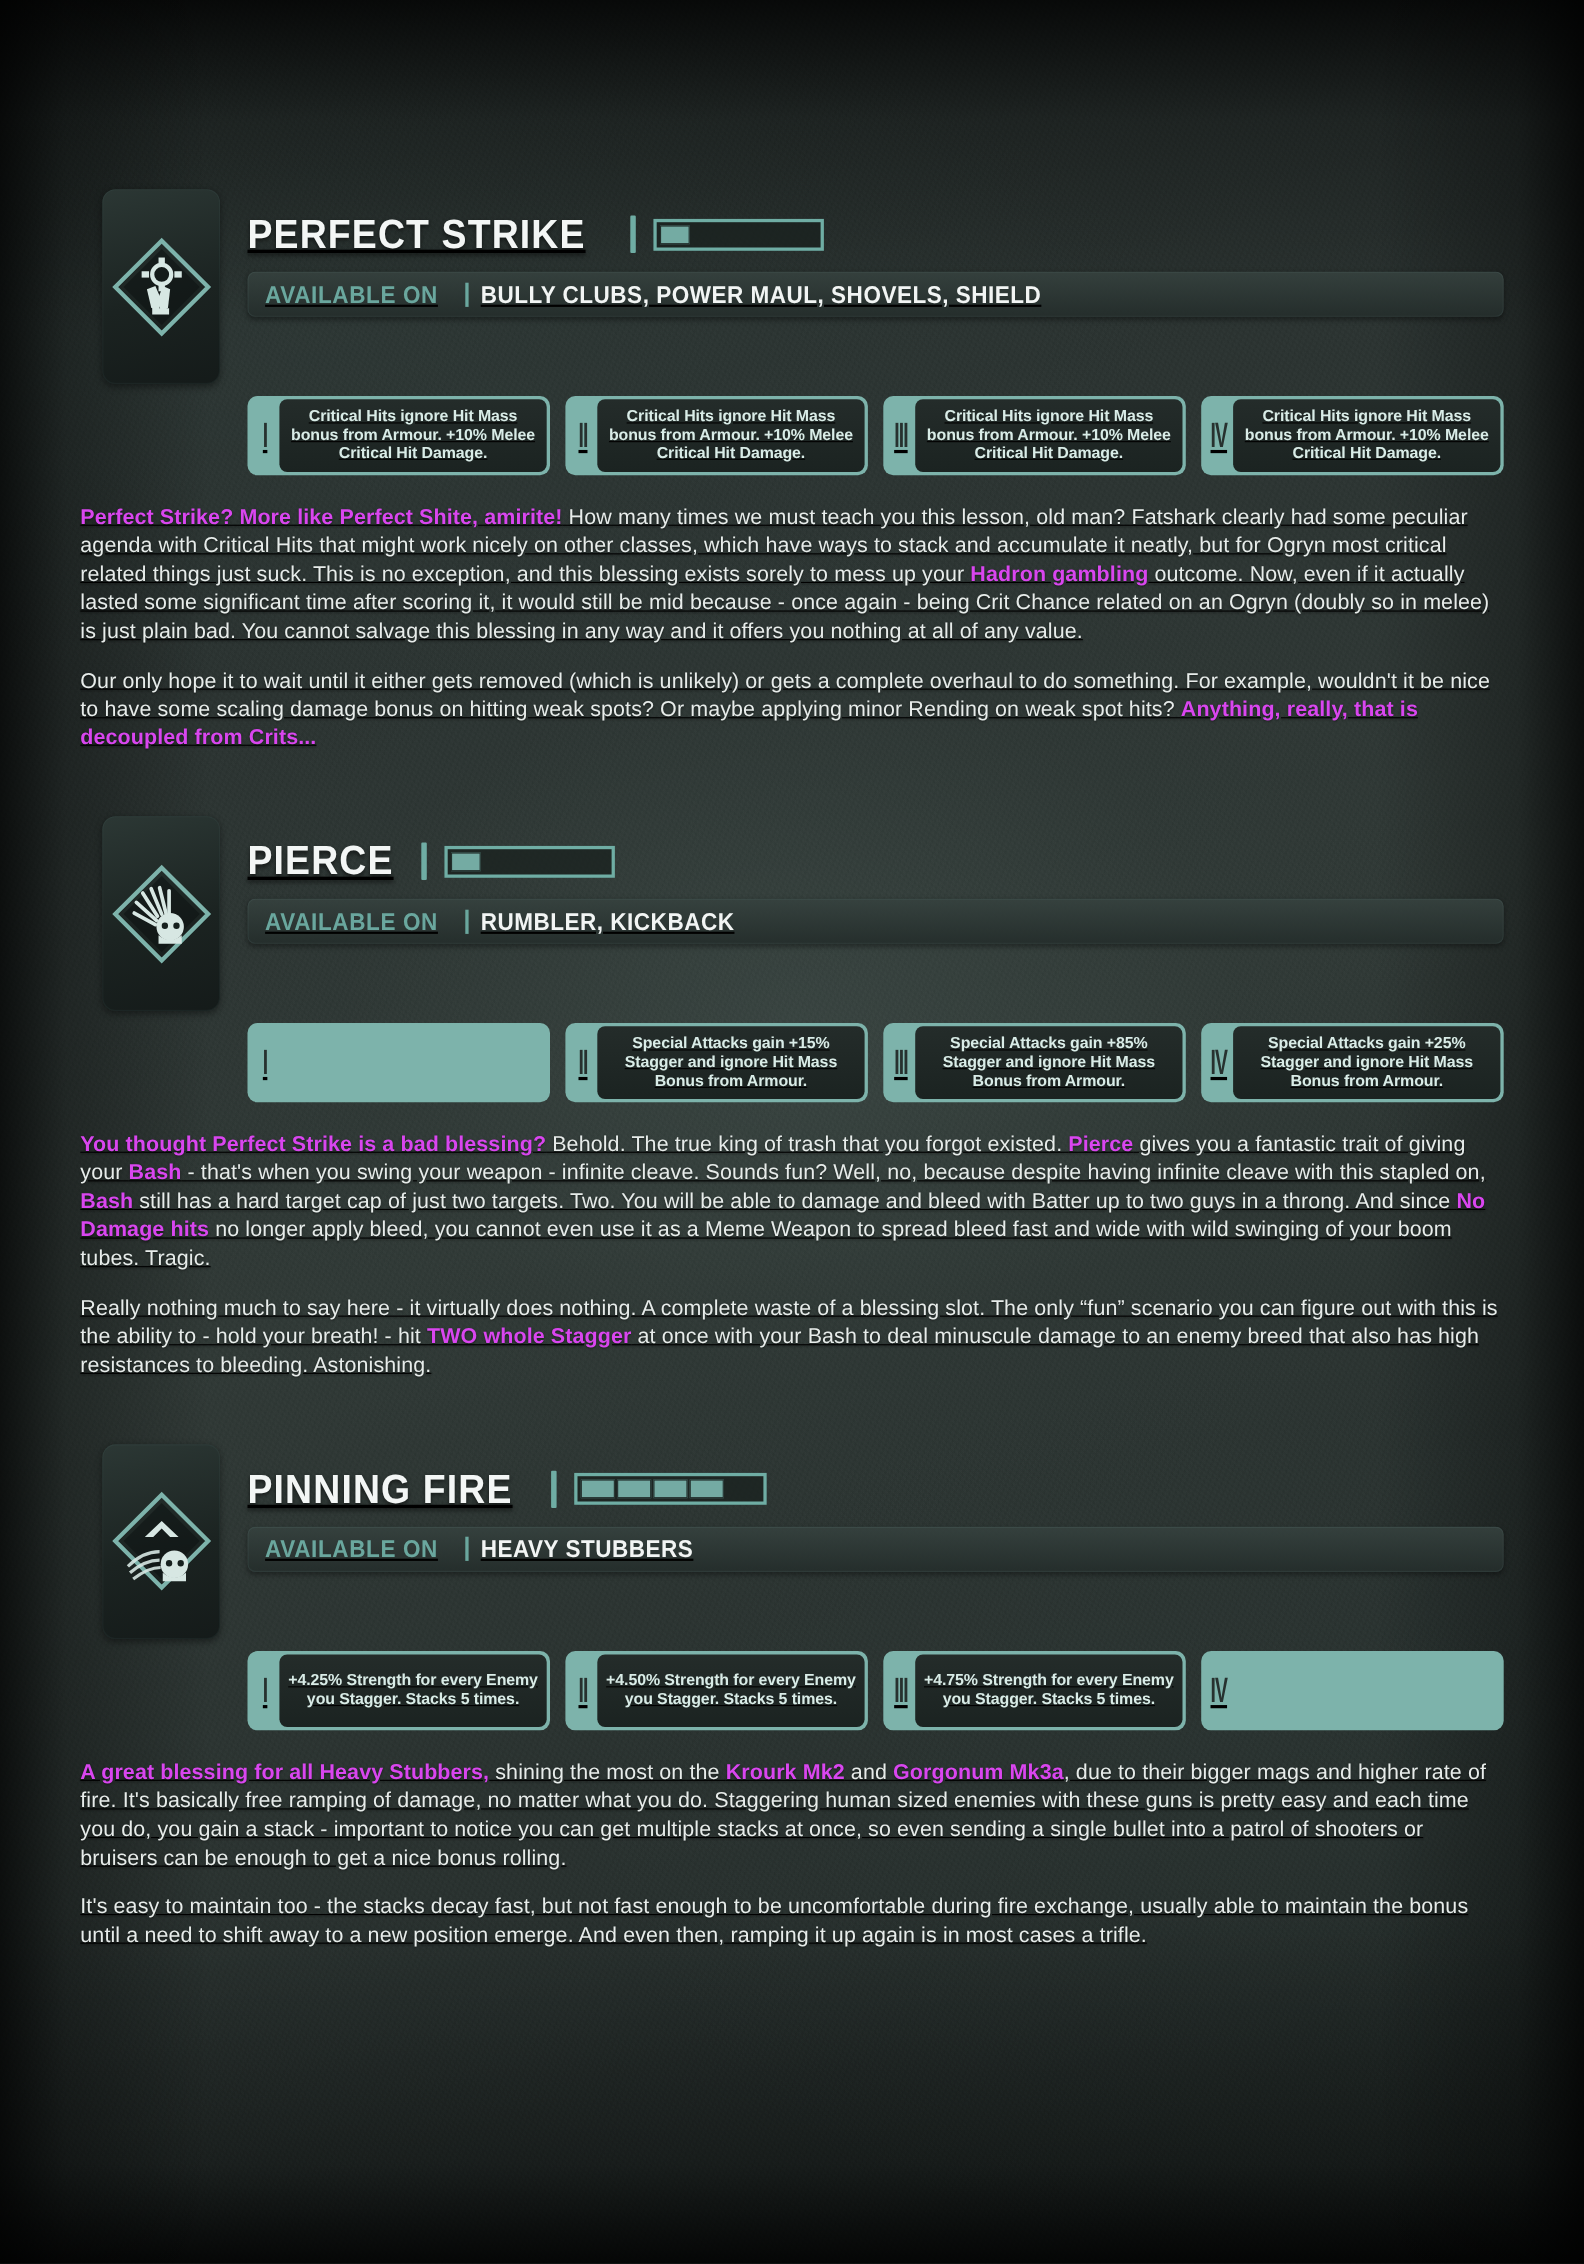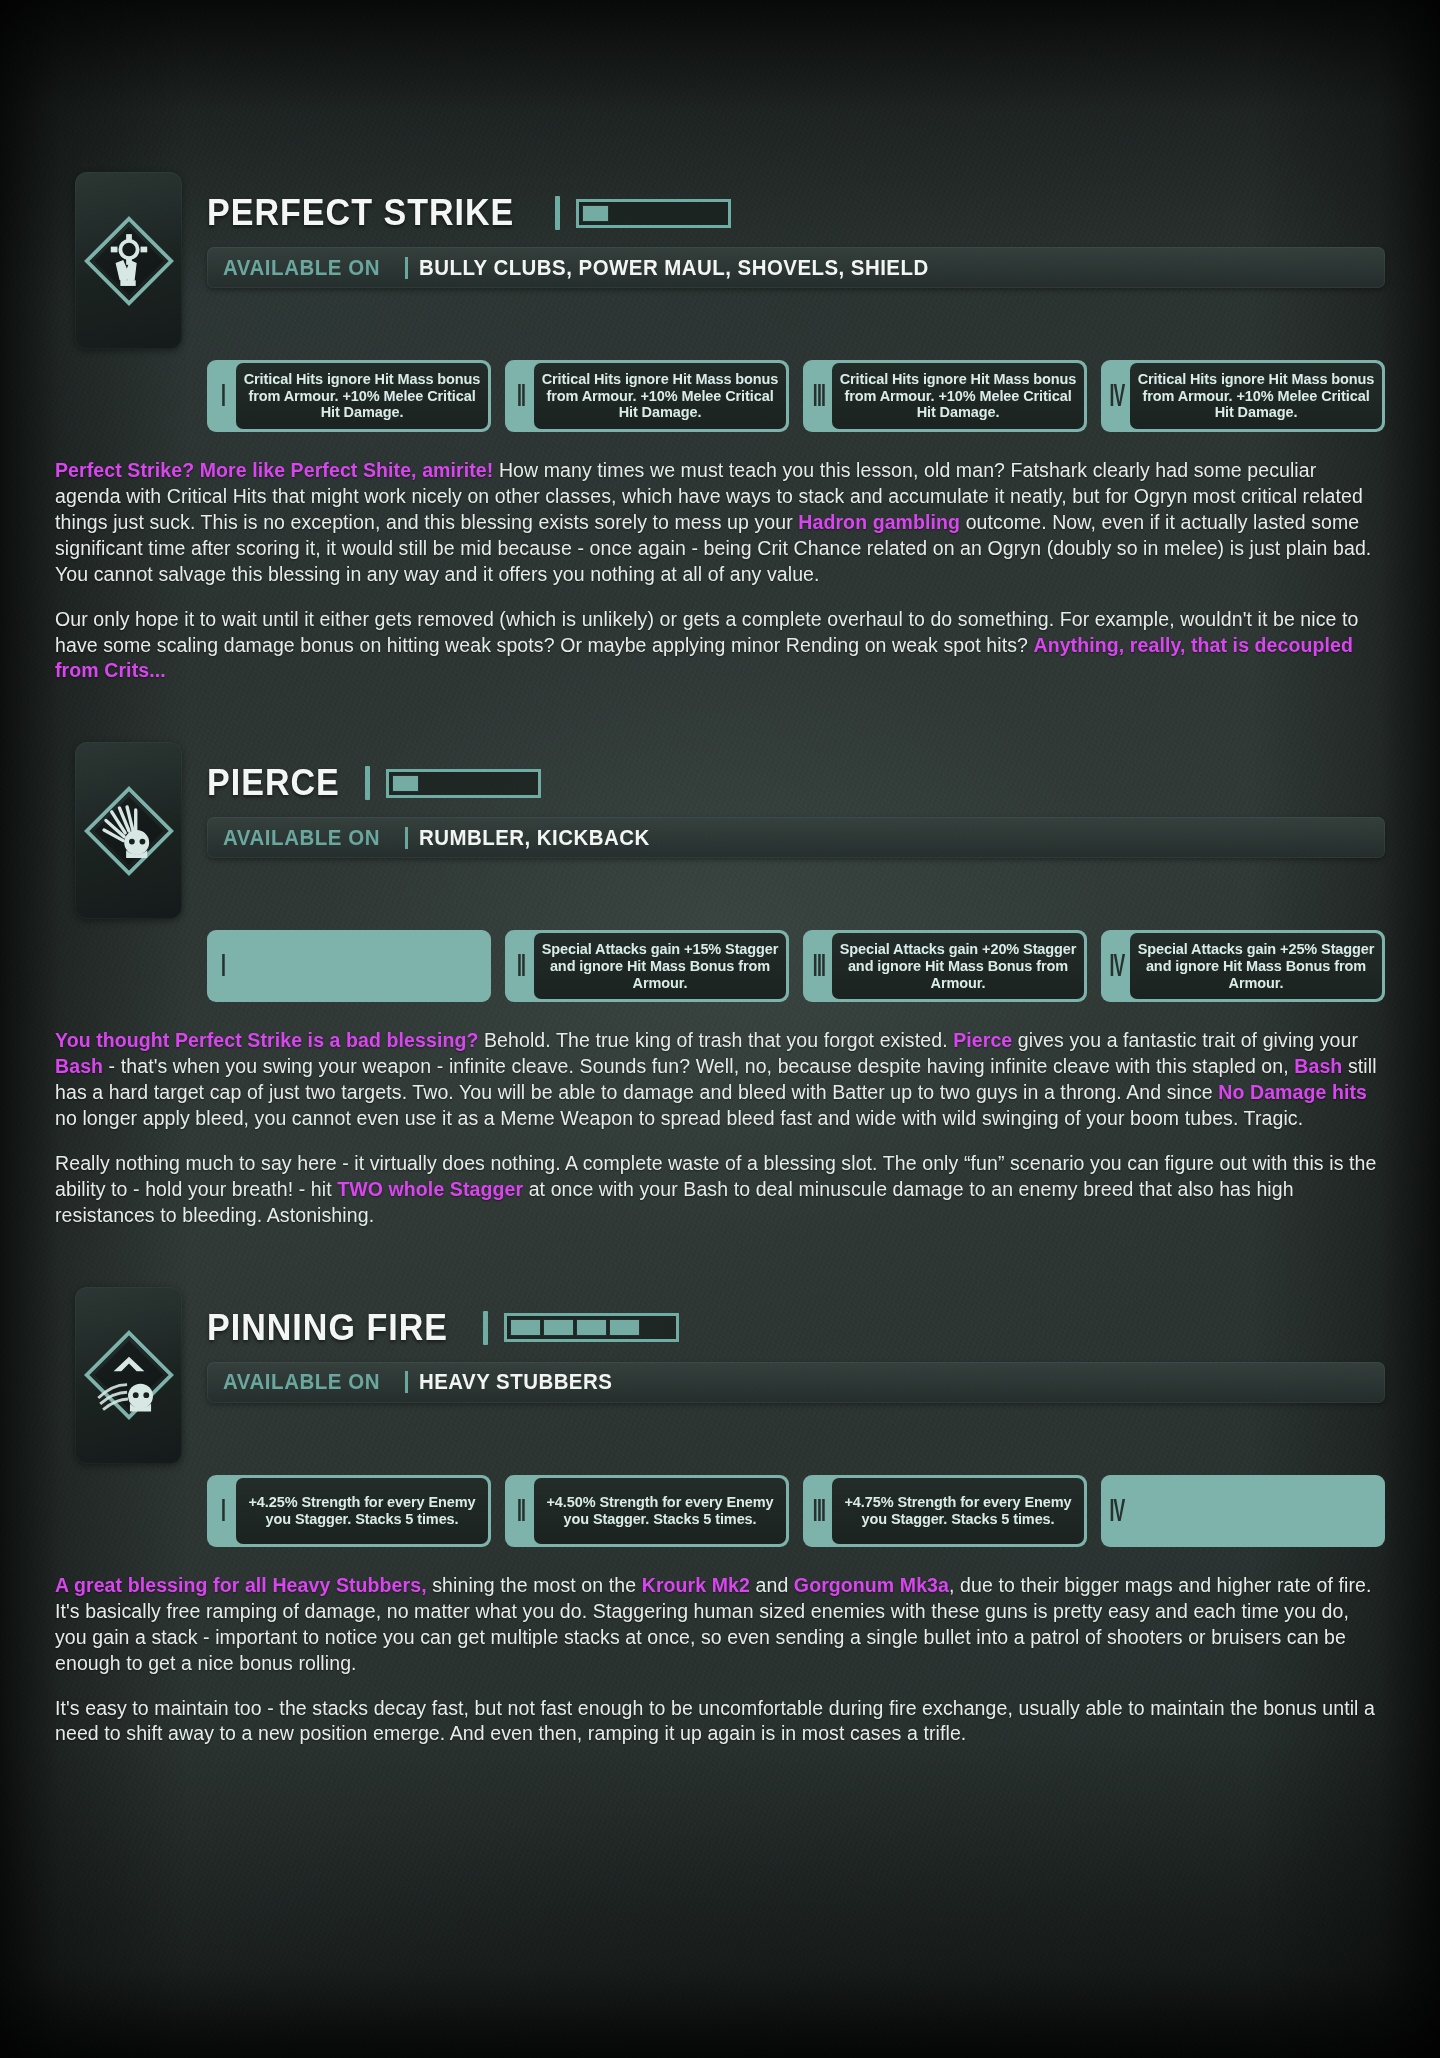--- a/index.html
+++ b/index.html
@@ -33,22 +33,23 @@
   .vignette {
     position: absolute; inset: 0; pointer-events: none;
     background:
       linear-gradient(to right, rgba(0,0,0,.72) 0px, rgba(0,0,0,.30) 60px, rgba(0,0,0,0) 190px, rgba(0,0,0,0) calc(100% - 190px), rgba(0,0,0,.30) calc(100% - 60px), rgba(0,0,0,.75) 100%),
       linear-gradient(to bottom, rgba(0,0,0,.80) 0px, rgba(0,0,0,.28) 110px, rgba(0,0,0,0) 300px, rgba(0,0,0,0) calc(100% - 320px), rgba(0,0,0,.34) calc(100% - 90px), rgba(0,0,0,.85) 100%);
   }
 
   .page {
     position: relative;
     width: 1440px;
-    padding: 0 55px;
+    padding: 0 73px;
     z-index: 3;
+    text-decoration: underline;
   }
 
   
   .blessing { position: relative; margin-top: 0; }
 
   .blessing-top {
     display: flex;
     align-items: flex-start;
     gap: 0px;
   }
@@ -334,21 +335,21 @@
       </div>
           <div class="tier">
         <div class="tier-num">II</div>
         <div class="tier-body">
           <div class="tier-text">Special Attacks gain +15% Stagger and ignore Hit Mass Bonus from Armour.</div>
         </div>
       </div>
           <div class="tier">
         <div class="tier-num">III</div>
         <div class="tier-body">
-          <div class="tier-text">Special Attacks gain +20% Stagger and ignore Hit Mass Bonus from Armour.</div>
+          <div class="tier-text">Special Attacks gain +85% Stagger and ignore Hit Mass Bonus from Armour.</div>
         </div>
       </div>
           <div class="tier">
         <div class="tier-num">IV</div>
         <div class="tier-body">
           <div class="tier-text">Special Attacks gain +25% Stagger and ignore Hit Mass Bonus from Armour.</div>
         </div>
       </div>
         </div>
     <div class="prose">

